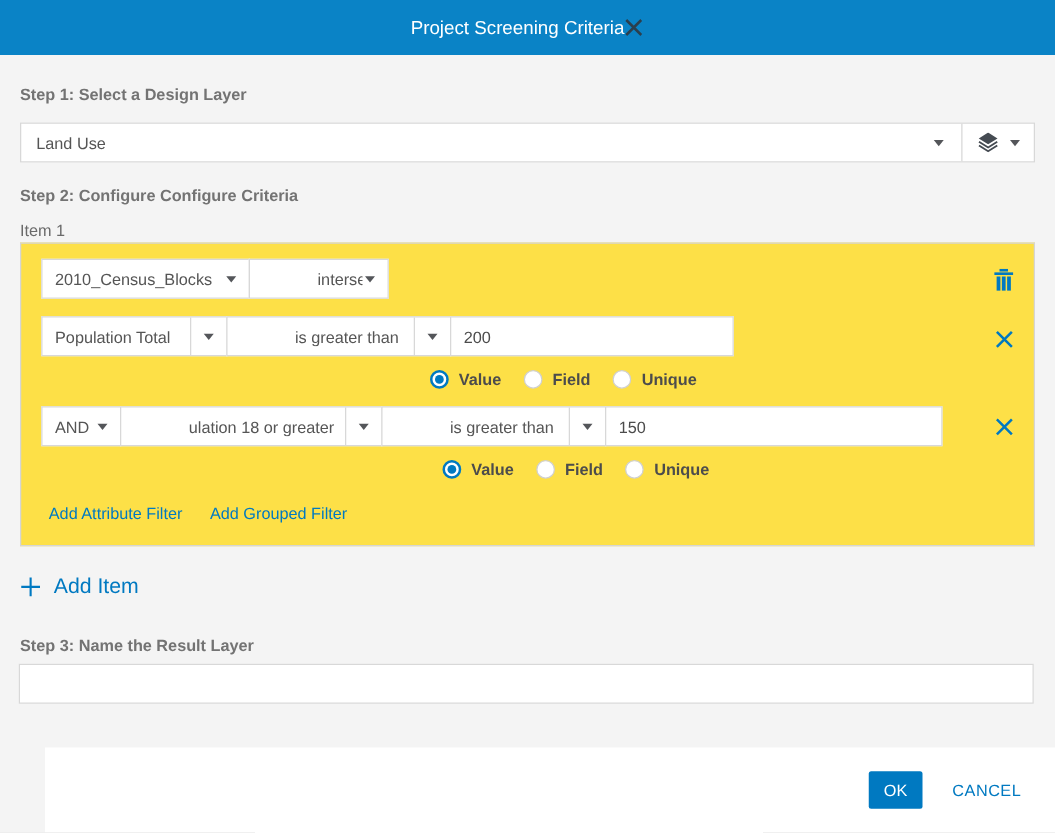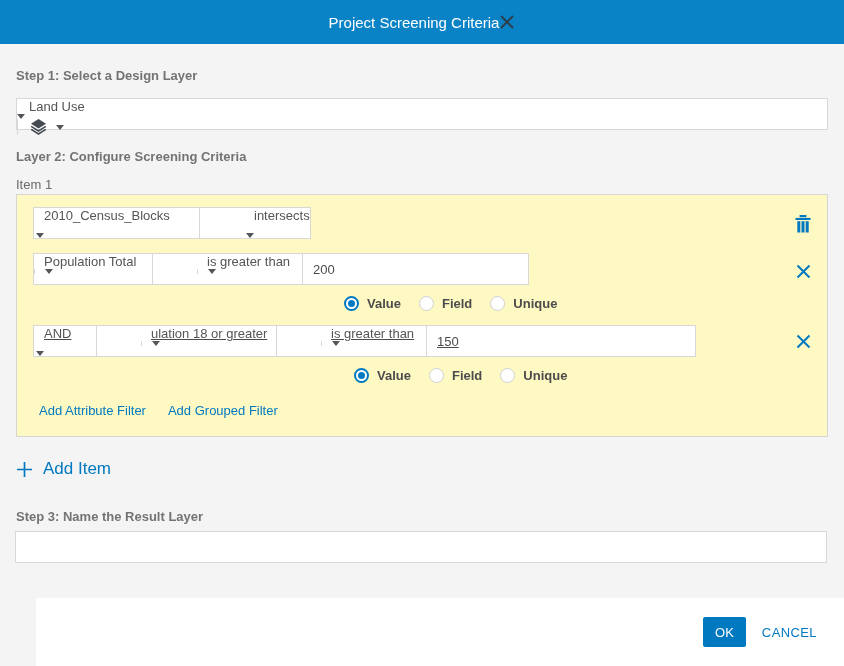--- a/index.html
+++ b/index.html
@@ -19,44 +19,44 @@
   .body { padding:0 16px; }
 
   .step-label { font-weight:bold; font-size:13px; color:#737373; }
   .s1-label { margin-top:24px; }
   .s2-label { margin-top:19px; }
   .s3-label { margin-top:30px; }
 
   
   .ctl {
     background:#fff; border:1px solid #d8d8d8; height:32px;
-    box-sizing:border-box; display:flex; font-size:13px;flex-direction:column;
+    box-sizing:border-box; display:flex; align-items:center; font-size:13px;
   }
   .caret { width:0; height:0; border-left:4.5px solid transparent;
     border-right:4.5px solid transparent; border-top:5.5px solid #54565a; }
 
   
   .layer-dd { margin-top:15px; width:812px; cursor:pointer; }
   .layer-dd .txt { flex:1; padding:0 12px; color:#555; }
   .layer-dd .c1 { margin-right:14px; }
   .layer-dd .icon-sec {
     border-left:1px solid #d8d8d8; align-self:stretch; width:57px;
     display:flex; align-items:center; justify-content:center; gap:9px;
   }
 
   .item-label { margin-top:13px; color:#6a6a6a; }
 
   
   .item-card {
     position:relative; margin-top:2px; width:812px; box-sizing:border-box;
-    background:#fef9c3; border:1px solid #d5d5d5; padding:12px 12px 18px 12px;
+    background:#fde047; border:1px solid #d5d5d5; padding:12px 12px 18px 12px;
   }
   .frow { display:flex; margin-left:4px; }
   .rowB { margin-top:14px; }
-  .rowC { margin-top:14px;text-decoration:underline; }
+  .rowC { margin-top:14px; }
   .sel { cursor:pointer; }
   .sel .txt { padding:0 10px; white-space:nowrap; overflow:hidden; color:#555; }
   .sel .pad-caret { margin:0 10px 0 2px; }
   .adj { margin-left:-1px;padding-left:44px; }
   .caret-cell {
     width:28px; border-left:1px solid #d8d8d8; align-self:stretch;
     display:flex; align-items:center; justify-content:center; cursor:pointer;
   }
   .val-input {
     border:1px solid #d8d8d8; height:32px; box-sizing:border-box;
@@ -94,21 +94,21 @@
 
   .add-item { margin-top:22px; display:flex; align-items:center; gap:10px; height:20px; }
   .add-item .lnk { font-size:17px; }
 
   .s3-input { margin-top:7px; width:812px; display:block; }
 
   
   .footer {
     position:absolute; left:0; right:0; bottom:0; height:68px; background:#ffffff;
     display:flex; align-items:center; justify-content:flex-end;
-    padding-right:27px; gap:16px; box-sizing:border-box;margin-left:36px;
+    padding-right:27px; gap:24px; box-sizing:border-box;margin-left:36px;
   }
   .ok-btn {
     background:#0079c1; color:#fff; border:none; height:30px; min-width:42px;
     padding:0 12px; font-family:"Liberation Sans", sans-serif; font-size:13px;
     cursor:pointer; border-radius:2px;
   }
   .cancel-lnk { color:#0079c1; font-size:13px; letter-spacing:0.4px; cursor:pointer;text-align:center; }
 </style>
 </head>
 <body>
@@ -134,21 +134,21 @@
       <span class="icon-sec">
         <svg width="17" height="16" viewBox="0 0 17 16">
           <path d="M8.5 0 L16 4.7 L8.5 9.4 L1 4.7 Z" fill="#454b52"></path>
           <path d="M1.2 7.4 L8.5 12 L15.8 7.4" fill="none" stroke="#454b52" stroke-width="1.5"></path>
           <path d="M1.2 10.4 L8.5 15 L15.8 10.4" fill="none" stroke="#454b52" stroke-width="1.5"></path>
         </svg>
         <span class="caret"></span>
       </span>
     </div>
 
-    <div class="step-label s2-label">Layer 2: Configure Screening Criteria</div>
+    <div class="step-label s2-label">Step 2: Configure Configure Criteria</div>
 
     <div class="item-label">Item 1</div>
 
     <div class="item-card">
 
       <div class="frow">
         <span class="ctl sel w-layer" style="justify-content:space-between;">
           <span class="txt">2010_Census_Blocks</span>
           <span class="caret pad-caret"></span>
         </span>

